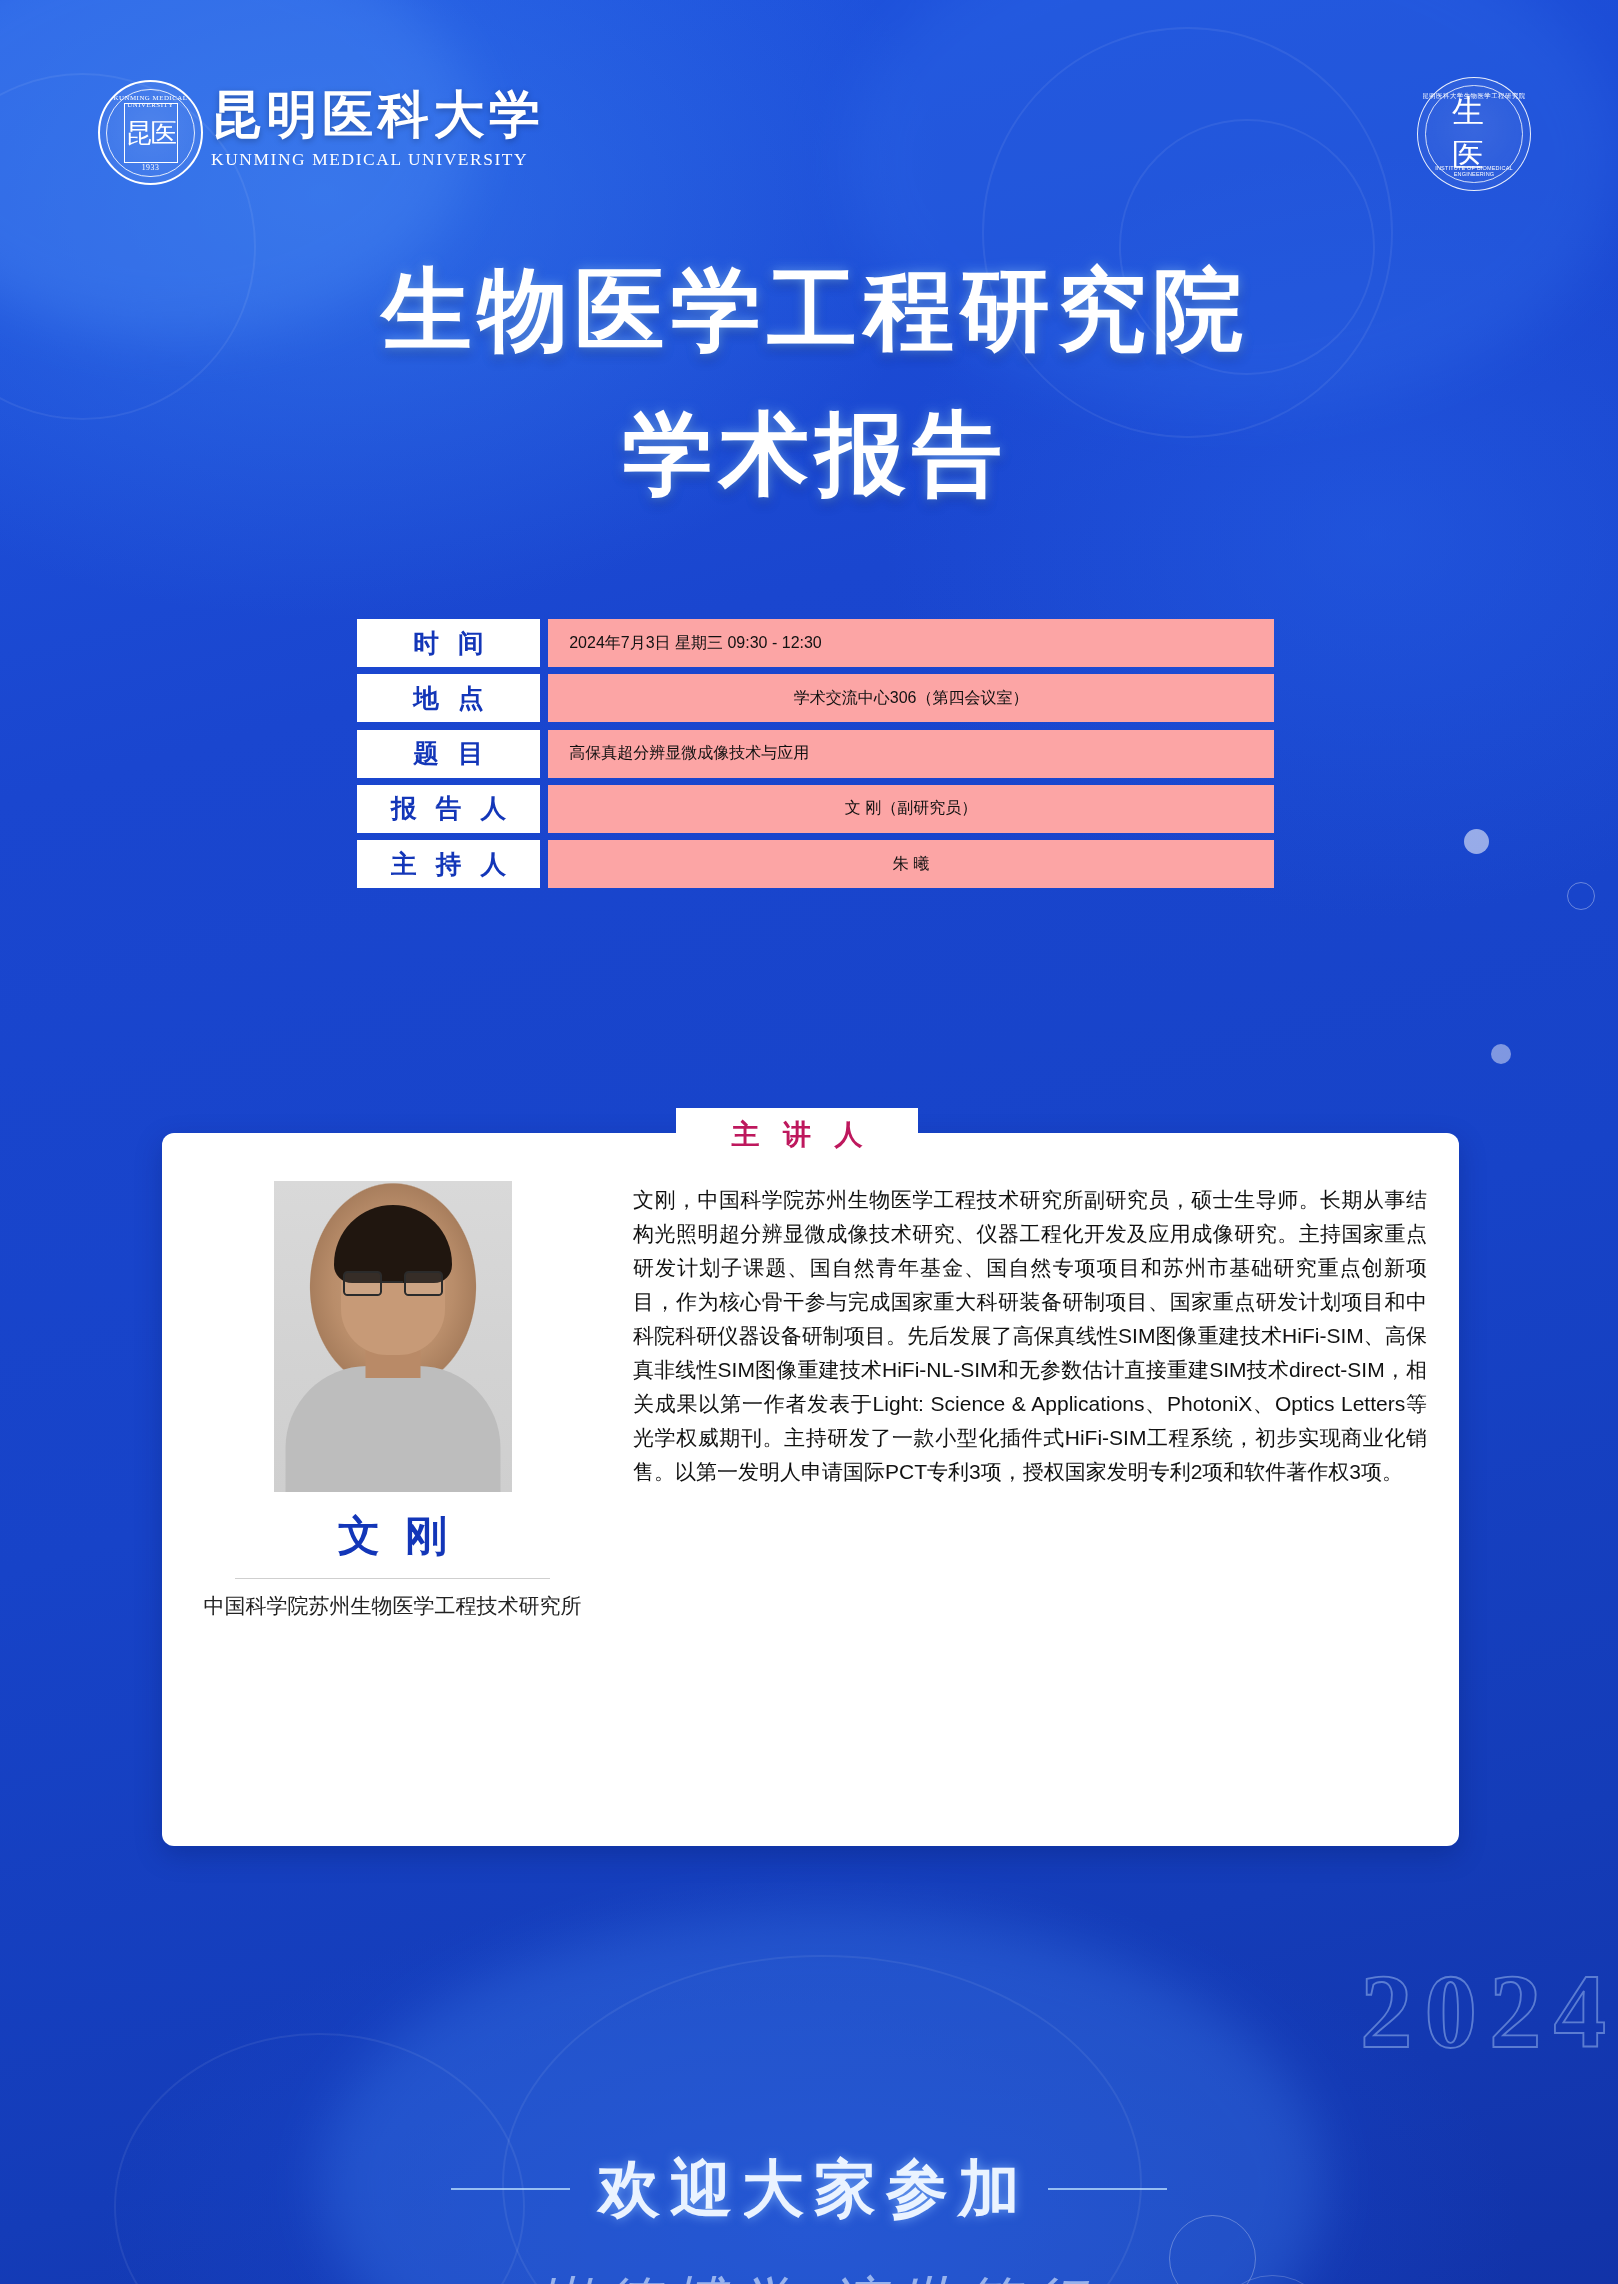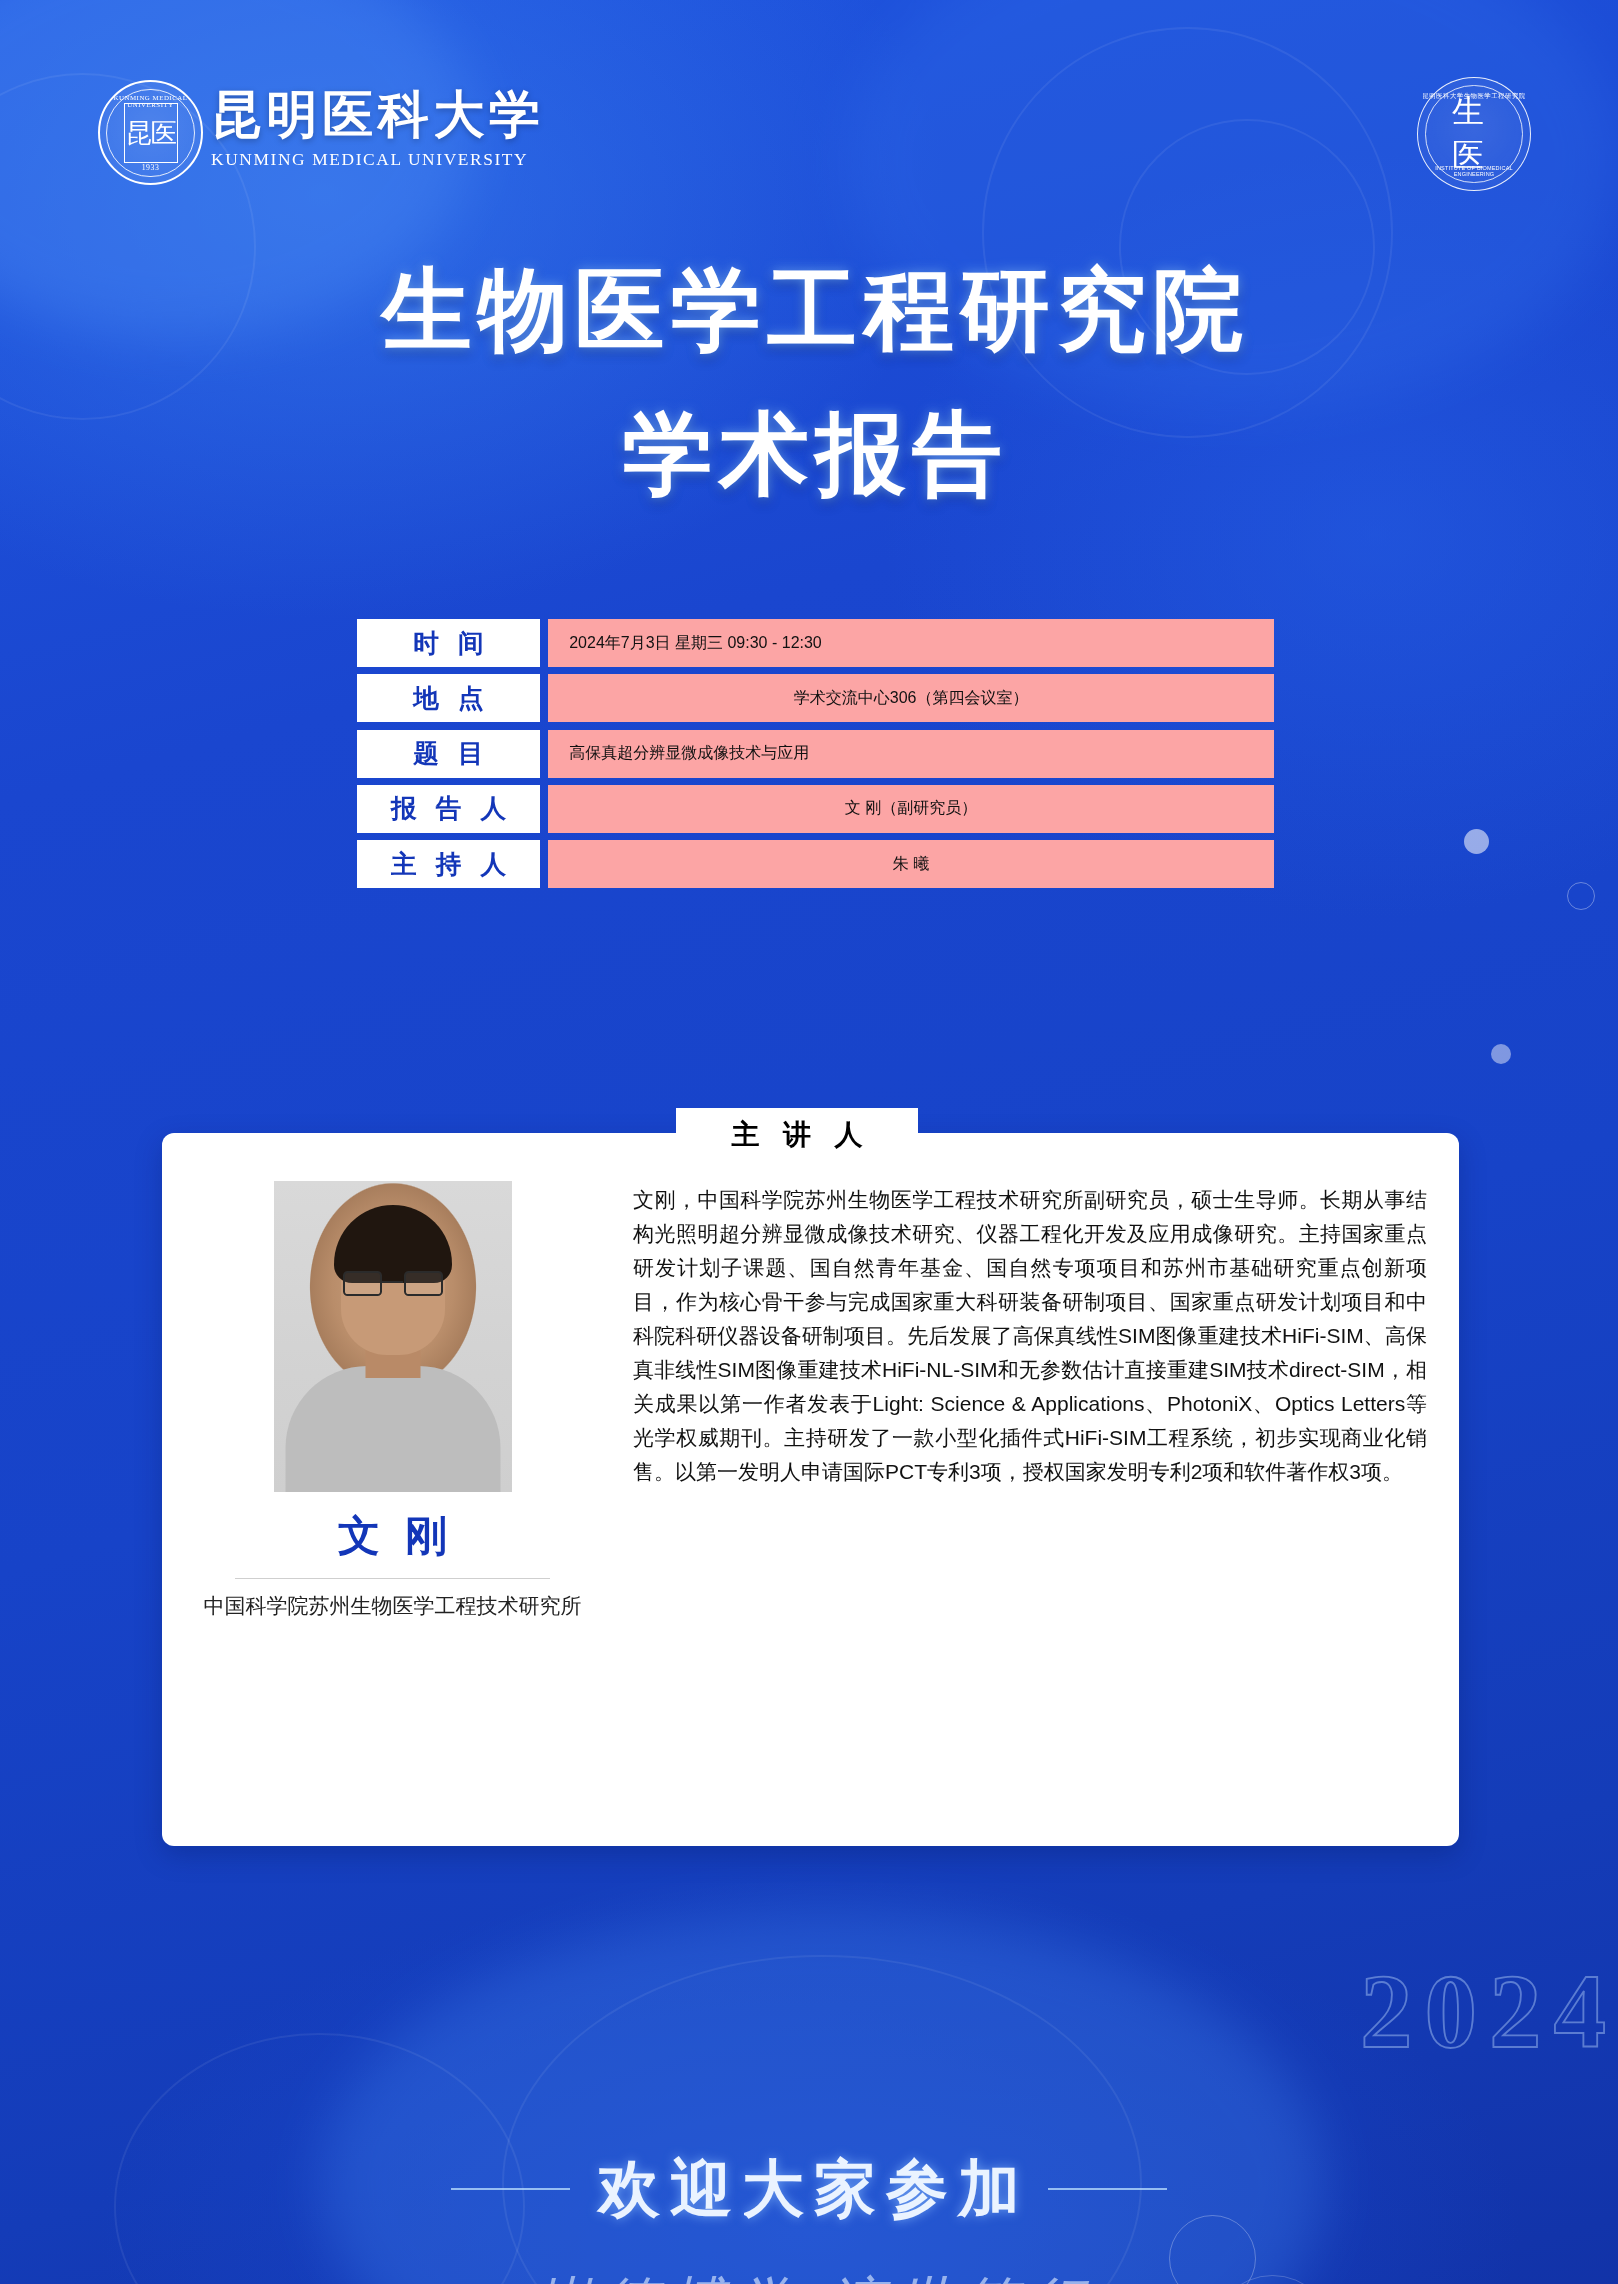--- a/index.html
+++ b/index.html
@@ -169,21 +169,21 @@
     padding-left: 21px;
     margin-left: 8.2px;
   }
   .info-value.center { justify-content: center; padding-left: 0; }
 
   
   .speaker-badge {
     position: absolute; top: 1108px; left: 676px;
     width: 242px; height: 54px;
     background: #ffffff;
-    color: #000000;
+    color: #be185d;
     font-family: "Liberation Serif", serif;
     font-weight: bold;
     font-size: 28px; letter-spacing: 8.2px; text-indent: 8.2px;
     display: flex; align-items: center; justify-content: center;
     z-index: 5;
   }
   .speaker-card {
     position: absolute; top: 1133px; left: 162px;
     width: 1297px; height: 713px;
     background: #ffffff;

